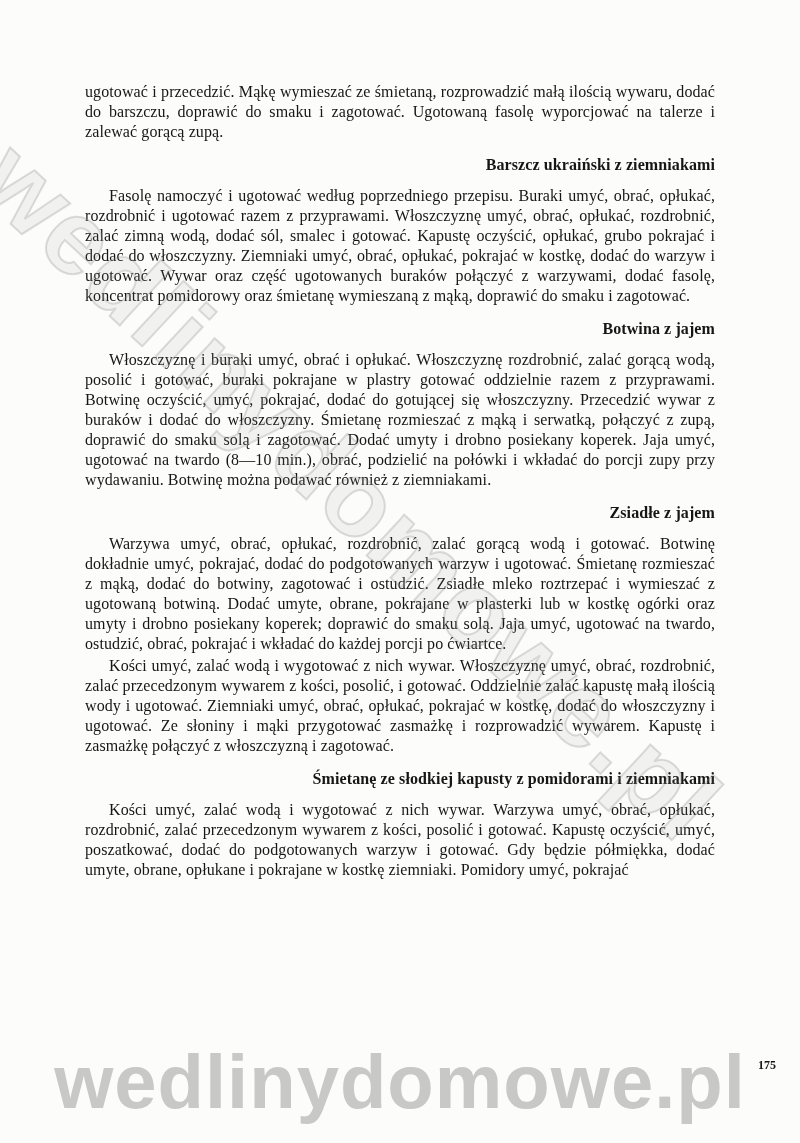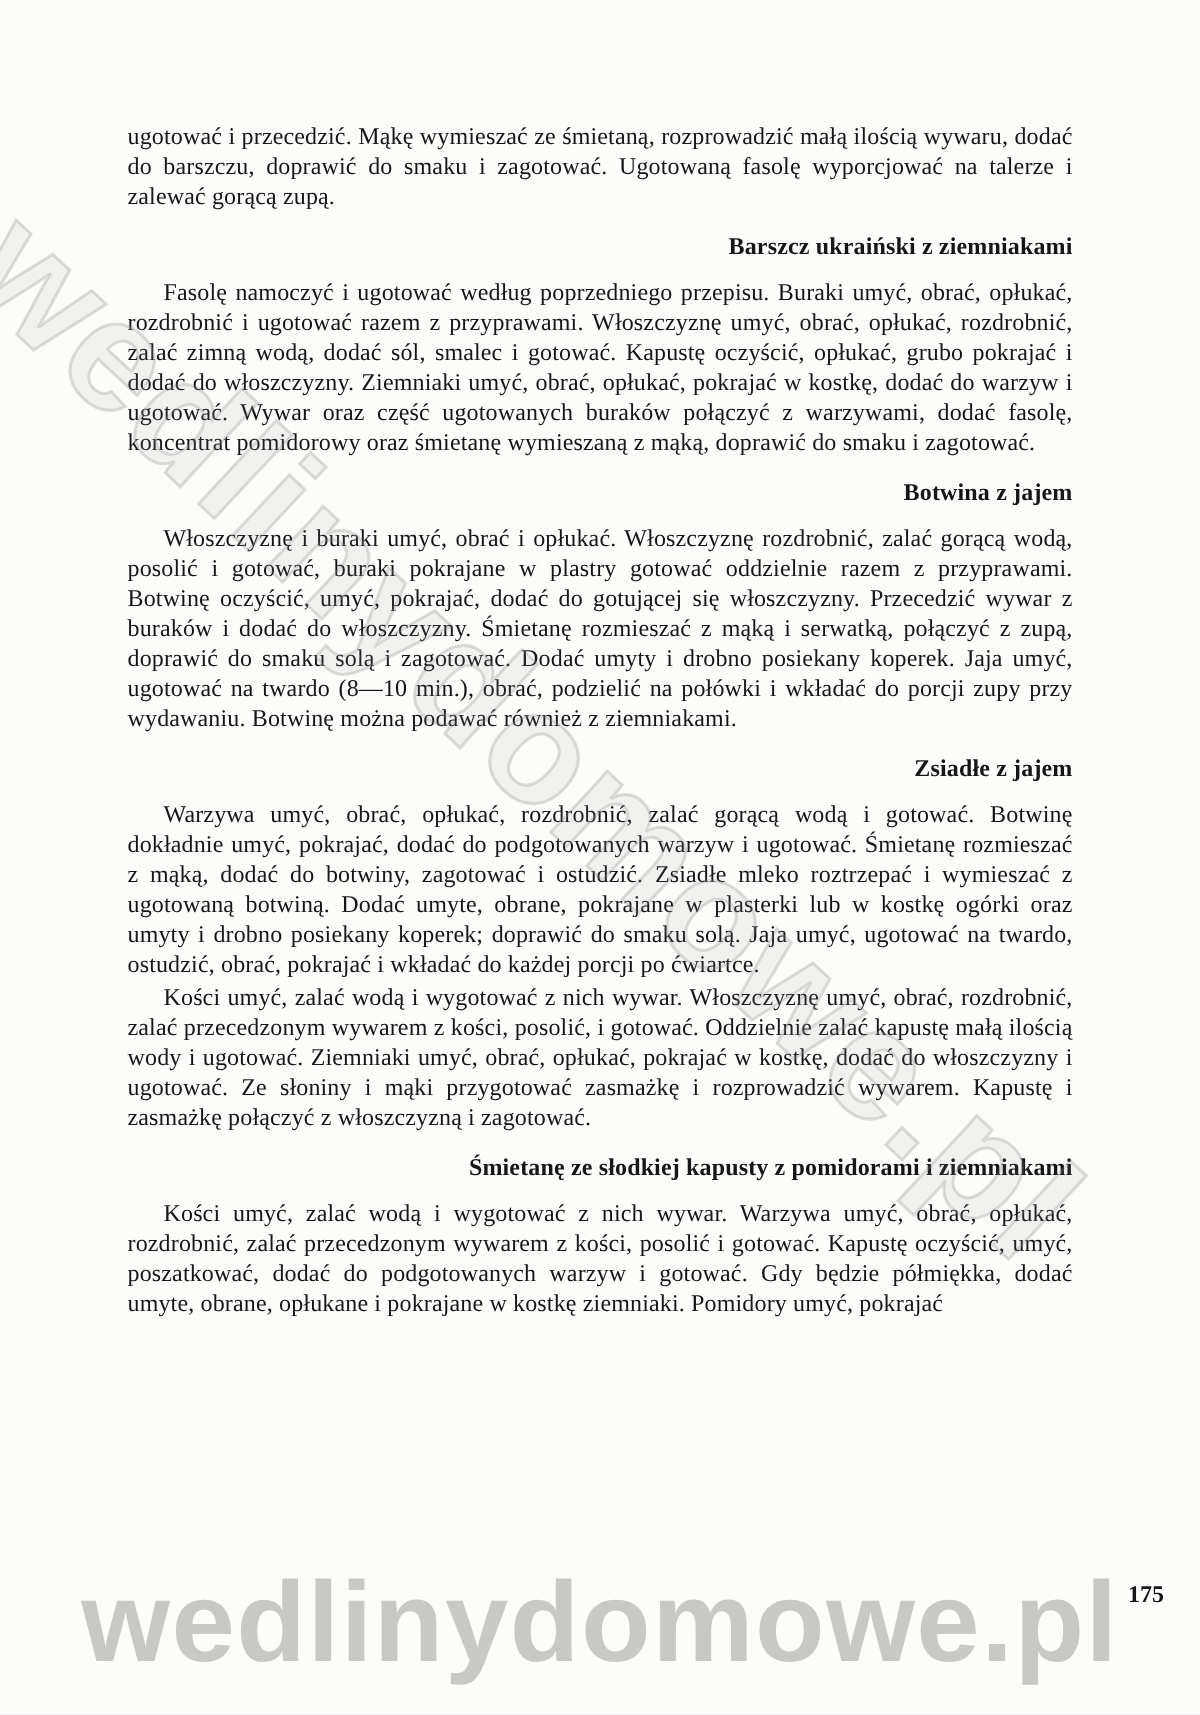--- a/index.html
+++ b/index.html
@@ -68,21 +68,21 @@
     white-space: nowrap;
     color: rgba(148, 148, 148, 0.50);
     letter-spacing: 1px;
     pointer-events: none;
     z-index: 3;
   }
   .page-number {
     position: absolute;
     right: 24px;
     bottom: 70px;
-    font-size: 16px;
+    font-size: 12px;
     font-weight: bold;
     z-index: 4;
   }
 </style>
 </head>
 <body>
 
 <div class="page">
 
   <div class="wm-diagonal">wedlinydomowe.pl</div>

